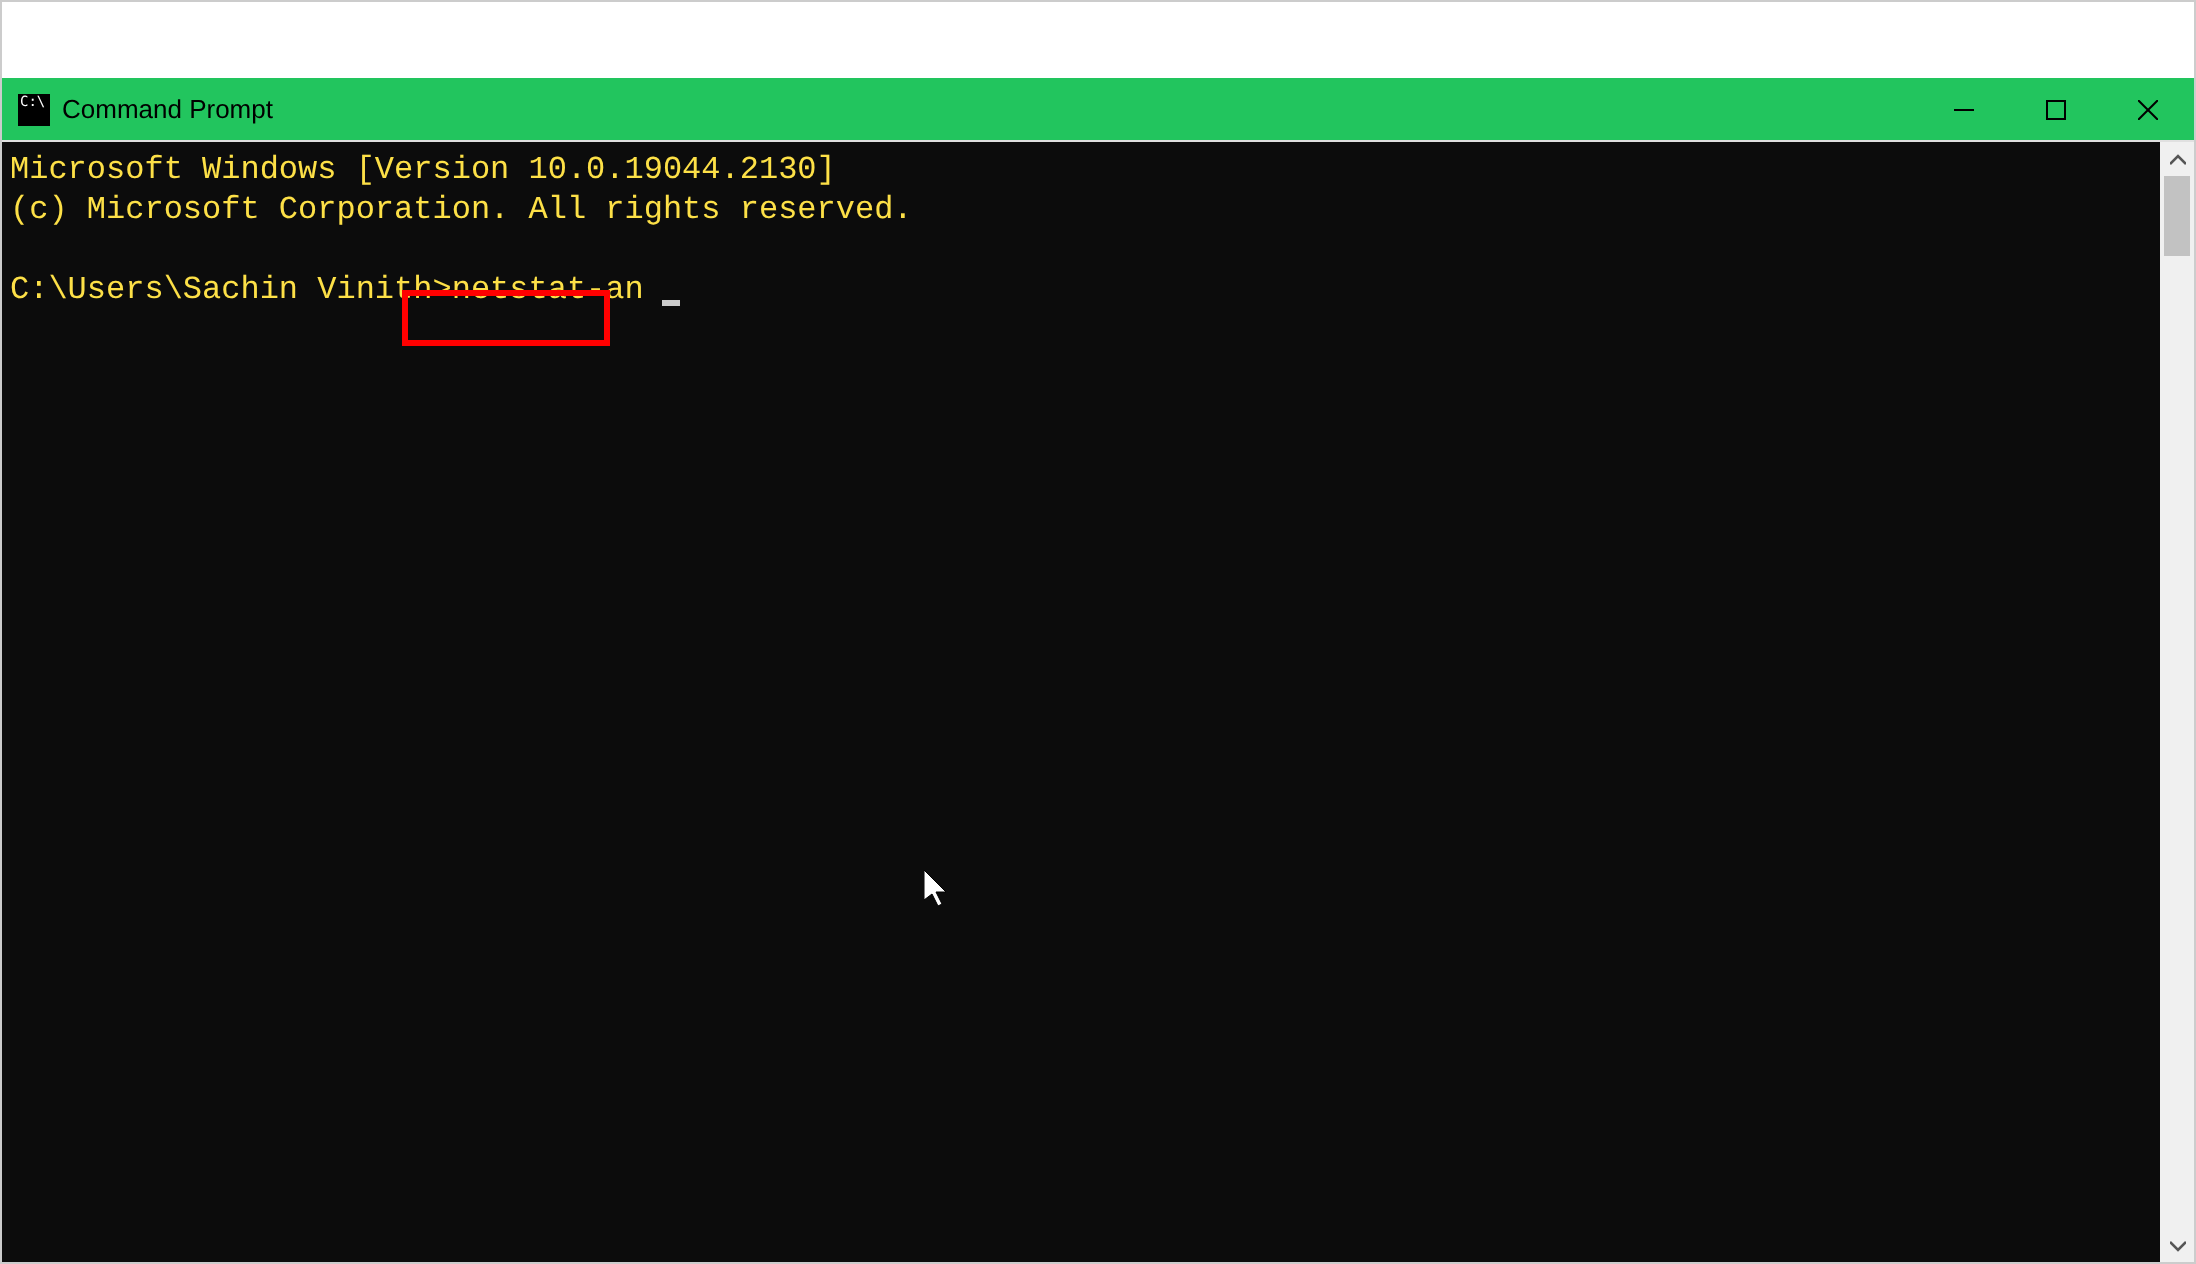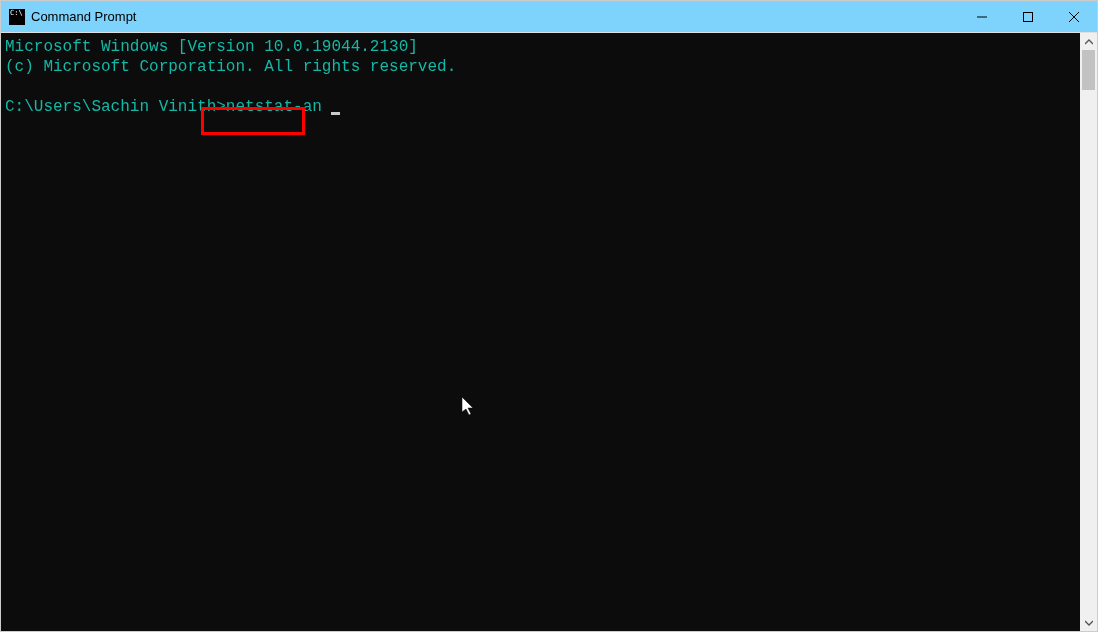--- a/index.html
+++ b/index.html
@@ -19,25 +19,26 @@
       width: 1098px;
       height: 632px;
       background: #fff;
       border: 1px solid #ccc;
       display: flex;
       flex-direction: column;
       position: relative;
     }
     .titlebar {
       height: 32px;
-      background: #7dd3fc;
+      background: #22c55e;
       display: flex;
       align-items: center;
       padding-left: 8px;
       border-bottom: 1px solid #e0e0e0;
+      margin-top: 38px;
     }
     .app-icon {
       width: 16px;
       height: 16px;
       margin-right: 6px;
       background: #000;
       position: relative;
       display: inline-block;
     }
     .app-icon::before {
@@ -76,21 +77,21 @@
     }
     .terminal-area {
       flex: 1;
       display: flex;
       background: #000;
       position: relative;
     }
     .terminal {
       flex: 1;
       background: #0c0c0c;
-      color: #14b8a6;
+      color: #fde047;
       font-family: Consolas, "Courier New", monospace;
       font-size: 16px;
       line-height: 20px;
       padding: 4px 4px;
       white-space: pre;
       position: relative;
     }
     .scrollbar {
       width: 17px;
       background: #f0f0f0;

